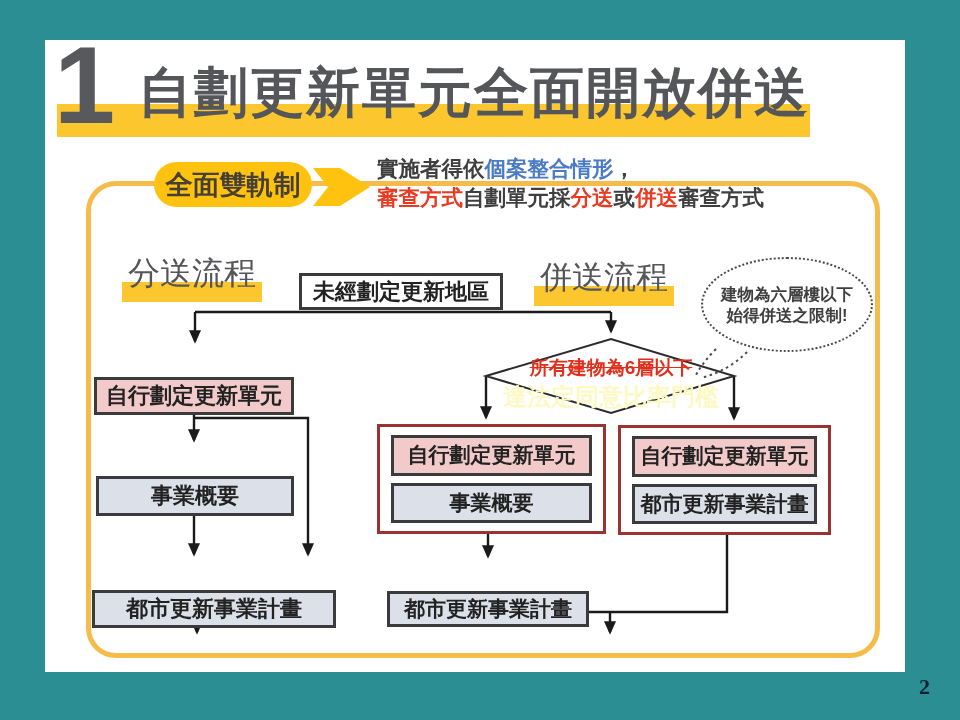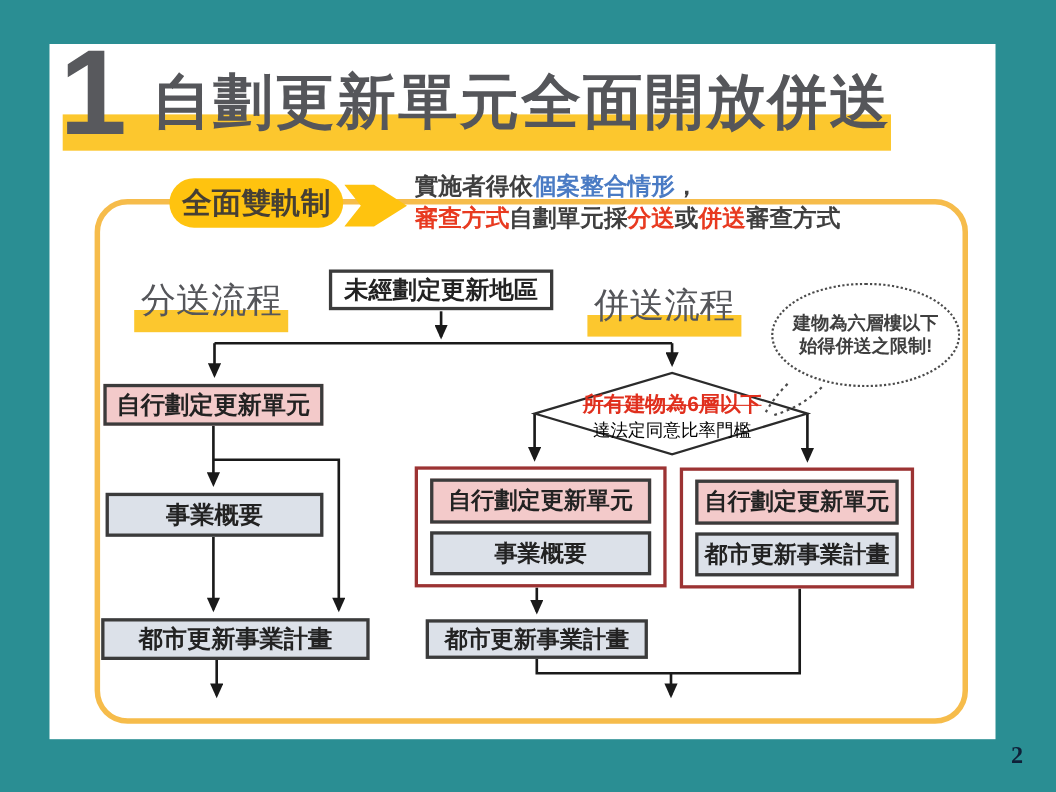--- a/index.html
+++ b/index.html
@@ -24,38 +24,38 @@
 
   .connectors { position:absolute; left:0; top:0; width:960px; height:720px; z-index:1; pointer-events:none; }
 
   
   .flow-label { position:absolute; font-size:32px; font-weight:normal; color:#55565a; z-index:2; white-space:nowrap;
     background:linear-gradient(to bottom, transparent 60%, #fcc72e 60%); padding:0 6px 6px 6px; }
   .lbl-left { left:122px; top:252px; }
   .lbl-right { left:534px; top:256px; }
 
   
-  .node { position:absolute; display:flex; align-items:center; justify-content:center; font-weight:bold; color:#222; border:3px solid #3b3b3b; background:#fff; z-index:2; white-space:nowrap; }
+  .node { position:absolute; display:flex; align-items:center; justify-content:center; font-weight:bold; color:#222; border:3px solid #3b3b3b; background:#fff; z-index:2; white-space:nowrap;margin-top:28px; }
   .node-top { left:299px; top:245px; width:204px; height:37px; font-size:22px; }
   .pink { background:#f3caca; }
   .gray { background:#dce1e9; }
   .box-pink-l { left:94px; top:349px; width:200px; height:38px; font-size:22px; }
   .box-gray-l1 { left:96px; top:448px; width:198px; height:40px; font-size:22px; }
   .box-gray-l2 { left:92px; top:562px; width:244px; height:38px; font-size:22px; }
   .box-gray-mid { left:387px; top:563px; width:202px; height:36px; font-size:21px; }
 
   .group { position:absolute; border:3px solid #9c3333; background:#fff; display:flex; flex-direction:column; gap:7px; padding:8px 11px; z-index:2; }
   .group-mid { left:377px; top:424px; width:229px; height:110px; }
   .group-right { left:618px; top:425px; width:213px; height:110px; }
   .group .inner { flex:1; display:flex; align-items:center; justify-content:center; border:3px solid #3b3b3b; font-size:21px; font-weight:bold; color:#222; white-space:nowrap; }
 
   
   .decision-text { position:absolute; left:491px; top:355px; width:240px; text-align:center; z-index:2; }
   .decision-line1 { font-size:19px; font-weight:bold; color:#e02f1d; text-decoration:line-through; white-space:nowrap; }
-  .decision-line2 { font-size:16px; font-weight:normal; color:#000000; white-space:nowrap; }
+  .decision-line2 { font-size:24px; font-weight:bold; color:#fef9c3; white-space:nowrap; }
 
   
   .bubble { position:absolute; left:701px; top:257px; width:172px; height:95px; border:2px dotted #4a4a4a; border-radius:50%; display:flex; flex-direction:column; align-items:center; justify-content:center; z-index:2; text-align:center; }
   .bubble .b-line { font-size:16.5px; font-weight:bold; color:#3f3f3f; line-height:21px; white-space:nowrap; }
   .bubble .b-red { color:#e83a20; font-size:21px; }
 
   .page-num { position:absolute; left:919px; top:674px; font-family:"Liberation Serif", serif; font-weight:bold; font-size:22px; color:#0f2038; z-index:2; }
 </style>
 </head>
 <body>

